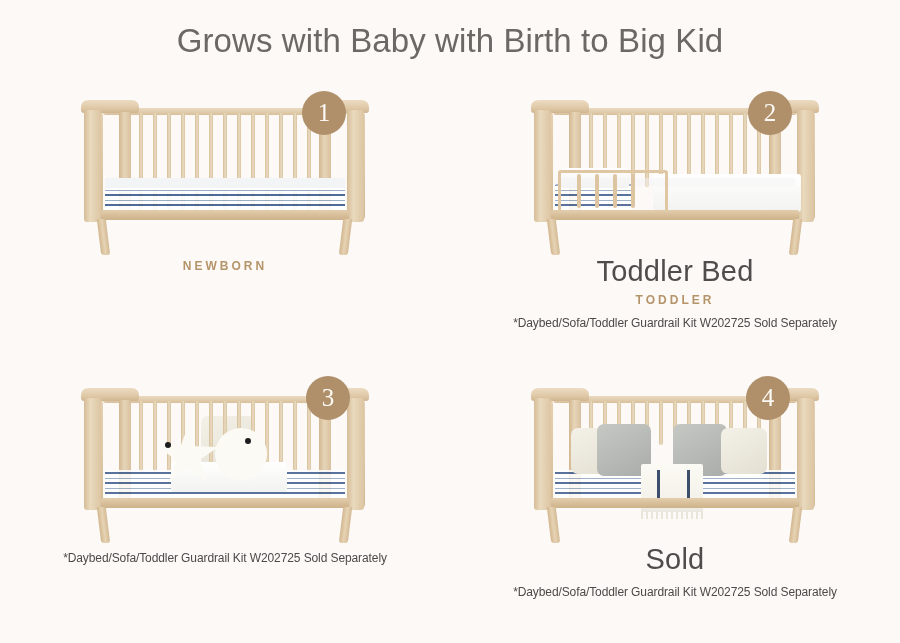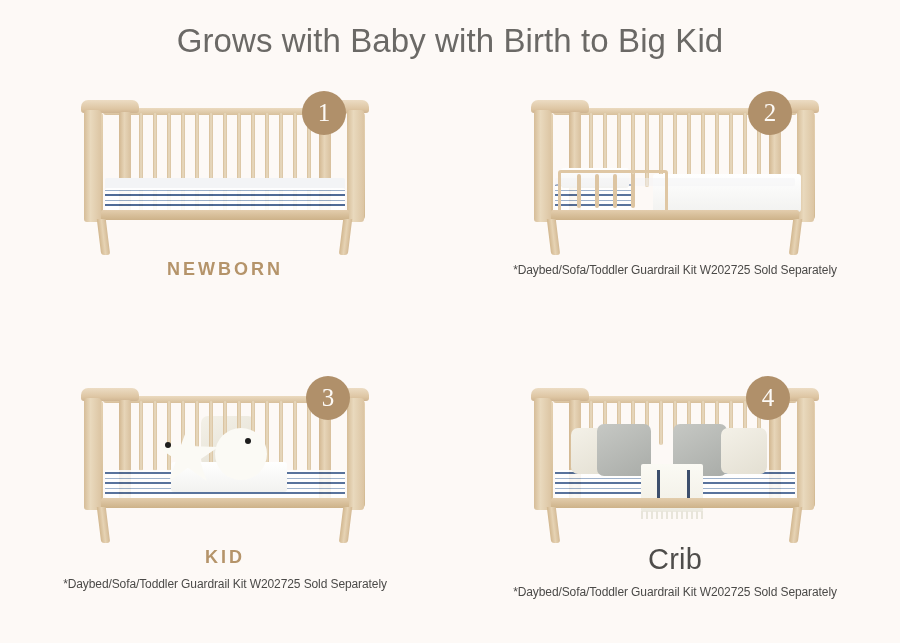--- a/index.html
+++ b/index.html
@@ -230,21 +230,21 @@
     text-align: center;
   }
   .cap-title {
     font-size: 29px;
     font-weight: 300;
     color: #4f4d4b;
     line-height: 34px;
     letter-spacing: 0.2px;
   }
   .cap-sub {
-    font-size: 18px;
+    font-size: 12px;
     font-weight: 700;
     color: #b5946a;
     letter-spacing: 3px;
     margin-top: 5px;
   }
   .cap-note {
     font-size: 12px;
     font-weight: 400;
     color: #4b4a48;
     margin-top: 9px;
@@ -350,20 +350,22 @@
         <div class="guard-slat" style="left:106px; top:92px; height:34px;"></div>
 
         <div class="baserail" style="left:26px; top:128px; width:248px;"></div>
         <div class="leg lean-l" style="left:24px;  top:137px;"></div>
         <div class="leg lean-r" style="left:266px; top:137px;"></div>
       </div>
       <div class="badge" style="left:298px; top:13px;">2</div>
     </div>
 
     <div class="caption">
+      <div class="cap-title">Toddler Bed</div>
+      <div class="cap-sub">TODDLER</div>
       <div class="cap-note">*Daybed/Sofa/Toddler Guardrail Kit W202725 Sold Separately</div>
     </div>
   </div>
 
   <div class="panel p2">
     <div class="stage">
       <div class="furniture">
 
         <div class="rail" style="left:28px; top:26px; width:244px;"></div>
         <div class="cap" style="left:6px;   top:18px; width:58px;"></div>
@@ -403,21 +405,20 @@
         <div class="pillow cream" style="left:126px; top:46px; width:54px; height:50px; z-index:-1;"></div>
 
         <div class="baserail" style="left:26px; top:128px; width:248px;"></div>
         <div class="leg lean-l" style="left:24px;  top:137px;"></div>
         <div class="leg lean-r" style="left:266px; top:137px;"></div>
       </div>
       <div class="badge" style="left:306px; top:10px;">3</div>
     </div>
 
     <div class="caption">
-      <div class="cap-sub">KID</div>
       <div class="cap-note">*Daybed/Sofa/Toddler Guardrail Kit W202725 Sold Separately</div>
     </div>
   </div>
 
   <div class="panel p3">
     <div class="stage">
       <div class="furniture">
 
         <div class="rail" style="left:28px; top:26px; width:244px;"></div>
         <div class="cap" style="left:6px;   top:18px; width:58px;"></div>
@@ -457,18 +458,18 @@
         <div class="fringe" style="left:116px; top:141px; width:62px; height:8px;"></div>
 
         <div class="baserail" style="left:26px; top:128px; width:248px;"></div>
         <div class="leg lean-l" style="left:24px;  top:137px;"></div>
         <div class="leg lean-r" style="left:266px; top:137px;"></div>
       </div>
       <div class="badge" style="left:296px; top:10px;">4</div>
     </div>
 
     <div class="caption">
-      <div class="cap-title">Crib</div>
+      <div class="cap-title">Sold</div>
       <div class="cap-note">*Daybed/Sofa/Toddler Guardrail Kit W202725 Sold Separately</div>
     </div>
   </div>
 
 </div>
 
 </body></html>

